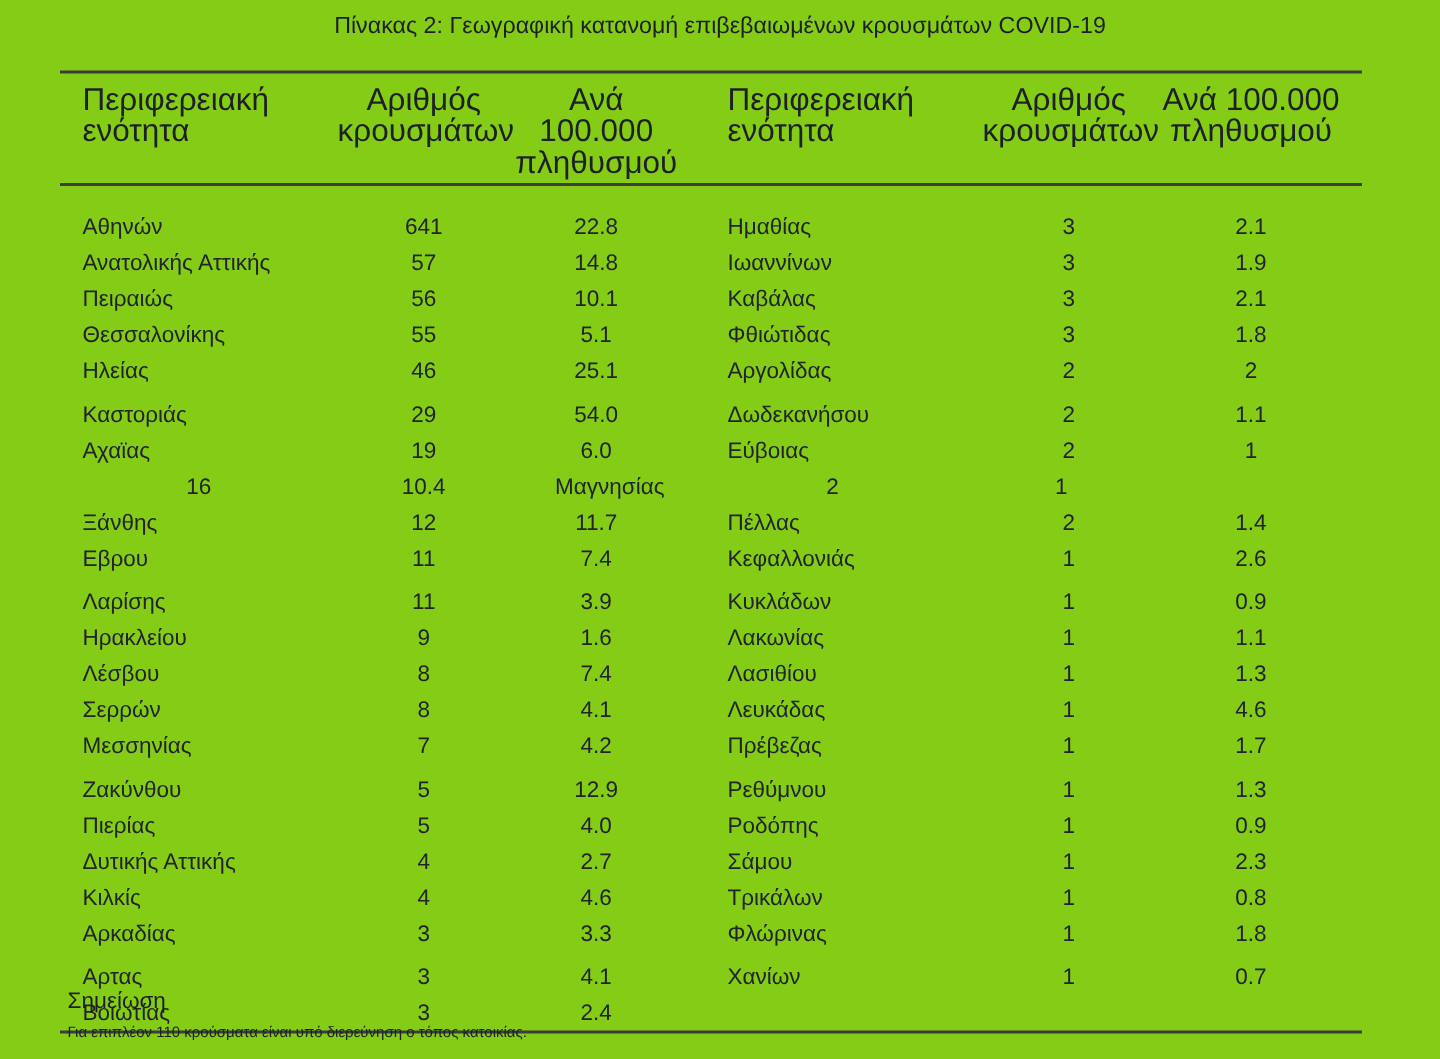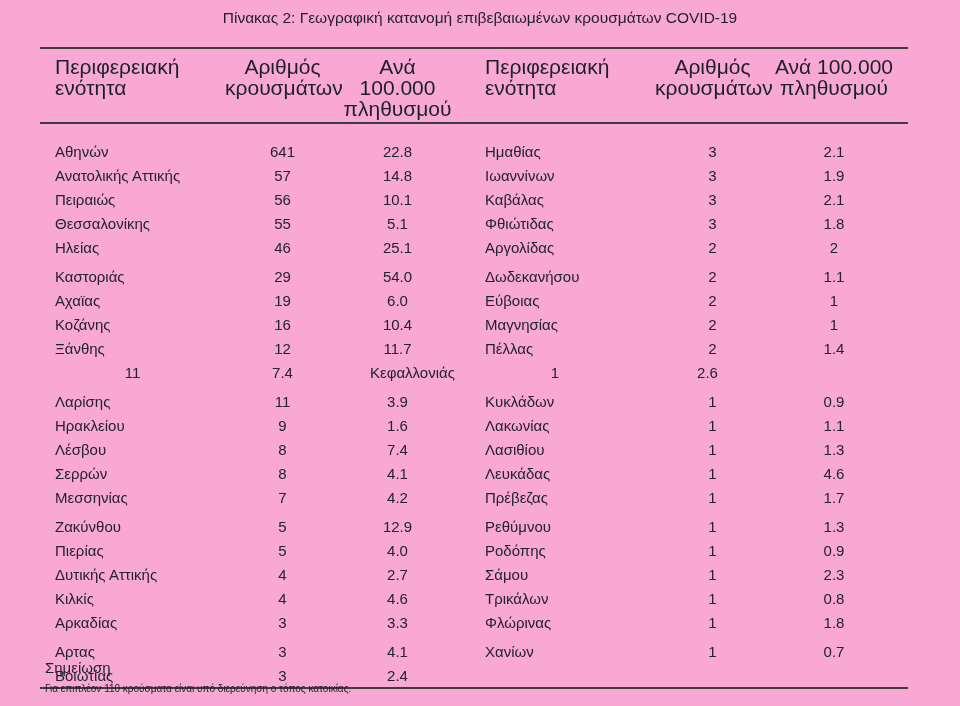--- a/index.html
+++ b/index.html
@@ -4,21 +4,21 @@
 <style>
   * { margin:0; padding:0; box-sizing:border-box; }
   html,body { background:#ffffff; }
   body {
     width:960px; height:706px;
     font-family:"Liberation Sans", sans-serif;
     color:#21252b;
     position:relative;
     overflow:hidden;
   }
-  .page { position:absolute; inset:0; background:#f9a8d4; }
+  .page { position:absolute; inset:0; background:#84cc16; }
 
   .title {
     position:absolute; top:9px; left:0; width:100%;
     text-align:center;
     font-size:15.5px; font-weight:500;
     color:#1d2127;
   }
 
   .table-wrap {
     position:absolute; left:40px; top:47px; width:868px;
@@ -138,36 +138,36 @@
   </div>
           <div class="row grid-cols">
     <div class="cell name-l">Αχαϊας</div>
     <div class="cell num">19</div>
     <div class="cell num">6.0</div>
     <div class="cell name-r">Εύβοιας</div>
     <div class="cell num">2</div>
     <div class="cell num last">1</div>
   </div>
           <div class="row grid-cols">
-    <div class="cell name-l">Κοζάνης</div>
     <div class="cell num">16</div>
     <div class="cell num">10.4</div>
     <div class="cell name-r">Μαγνησίας</div>
     <div class="cell num">2</div>
     <div class="cell num last">1</div>
   </div>
           <div class="row grid-cols">
     <div class="cell name-l">Ξάνθης</div>
     <div class="cell num">12</div>
     <div class="cell num">11.7</div>
     <div class="cell name-r">Πέλλας</div>
     <div class="cell num">2</div>
     <div class="cell num last">1.4</div>
   </div>
           <div class="row grid-cols">
+    <div class="cell name-l">Εβρου</div>
     <div class="cell num">11</div>
     <div class="cell num">7.4</div>
     <div class="cell name-r">Κεφαλλονιάς</div>
     <div class="cell num">1</div>
     <div class="cell num last">2.6</div>
   </div>
         </div>
         <div class="group">
           <div class="row grid-cols">
     <div class="cell name-l">Λαρίσης</div>

